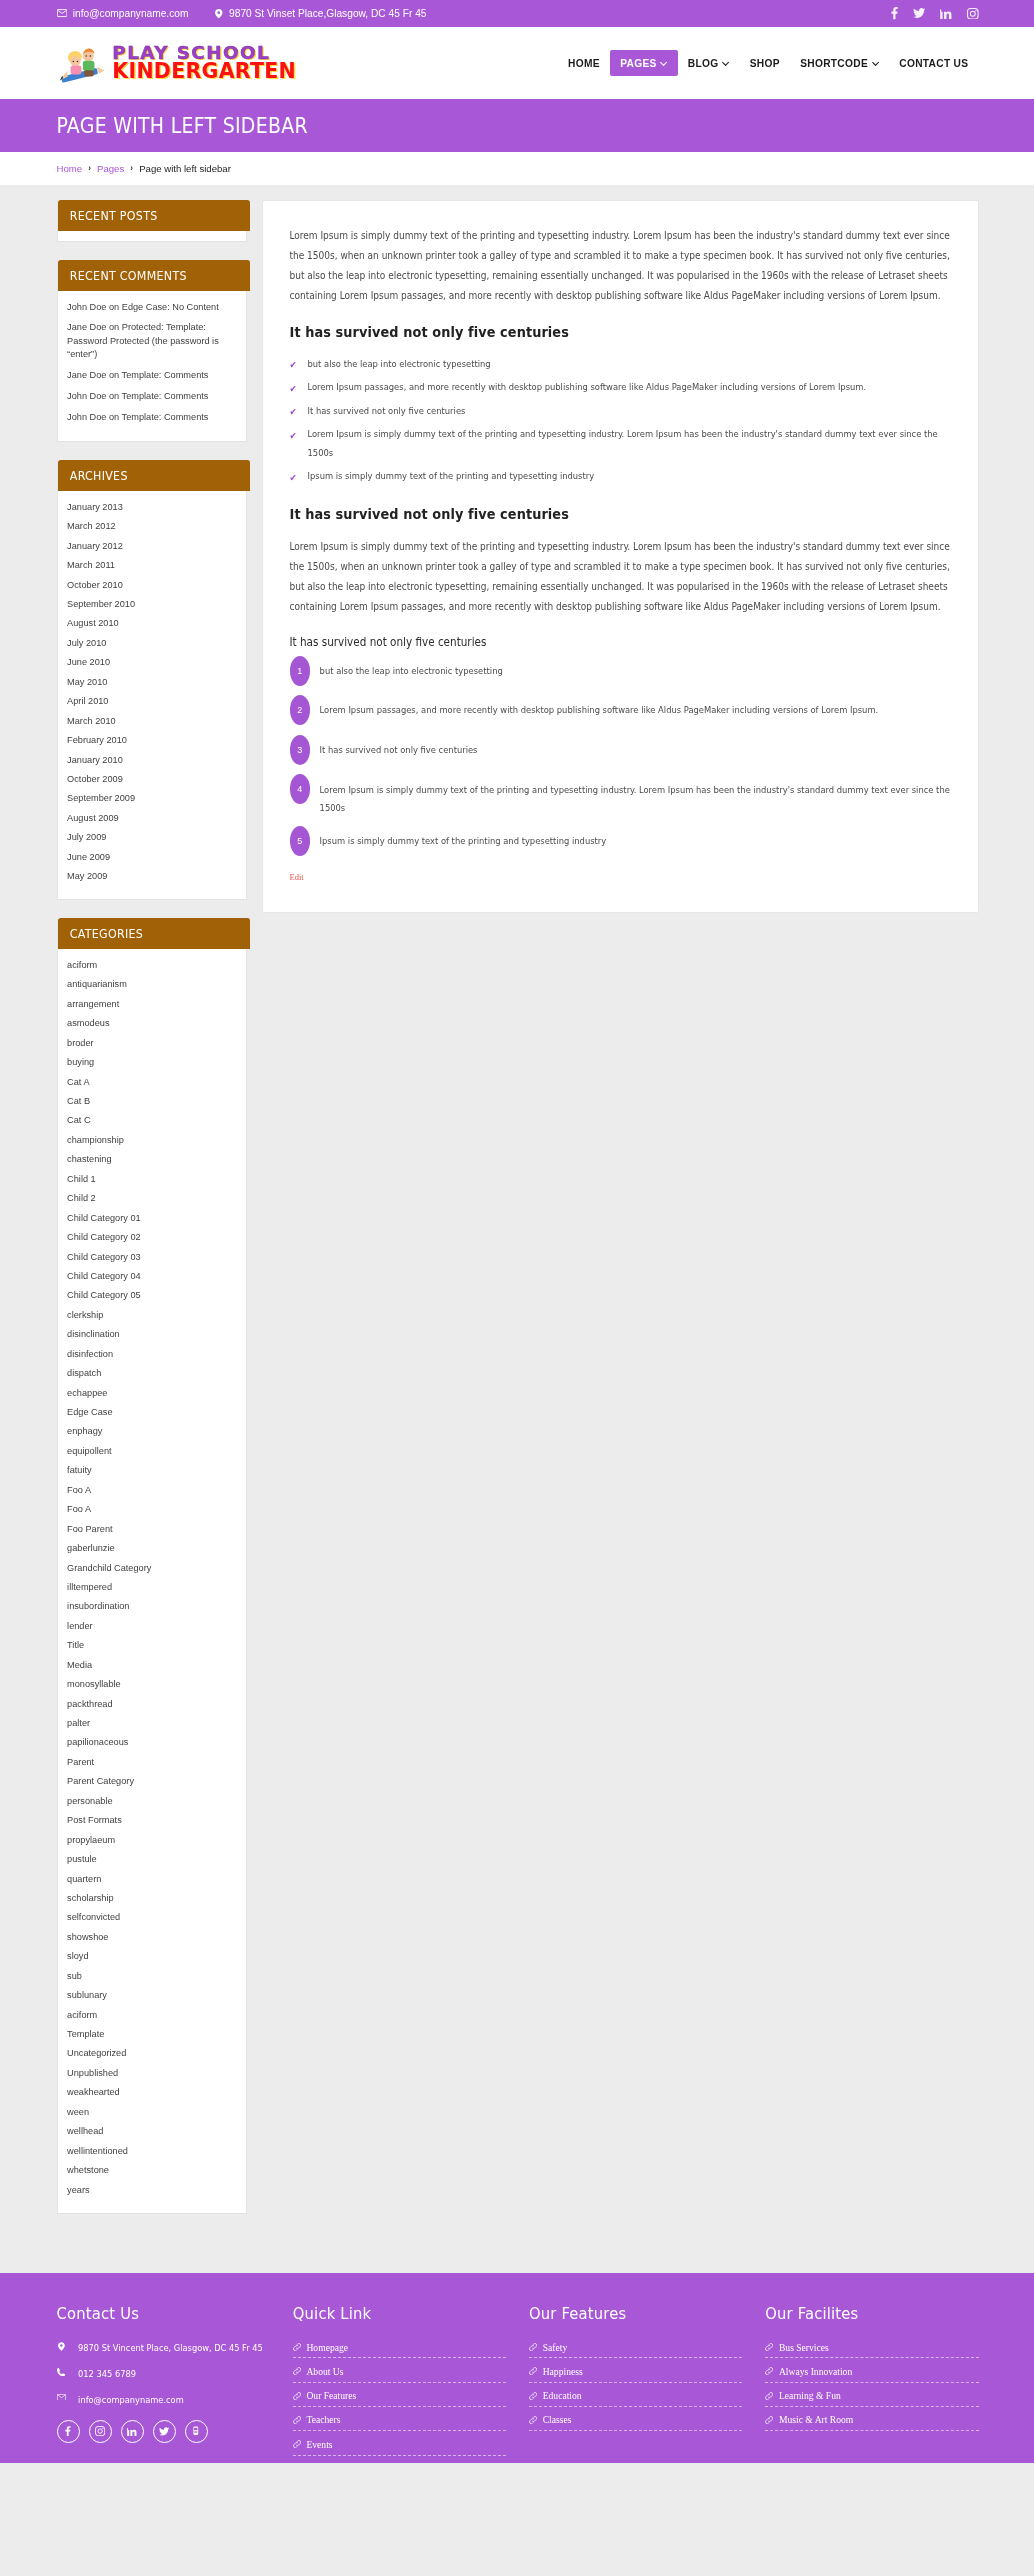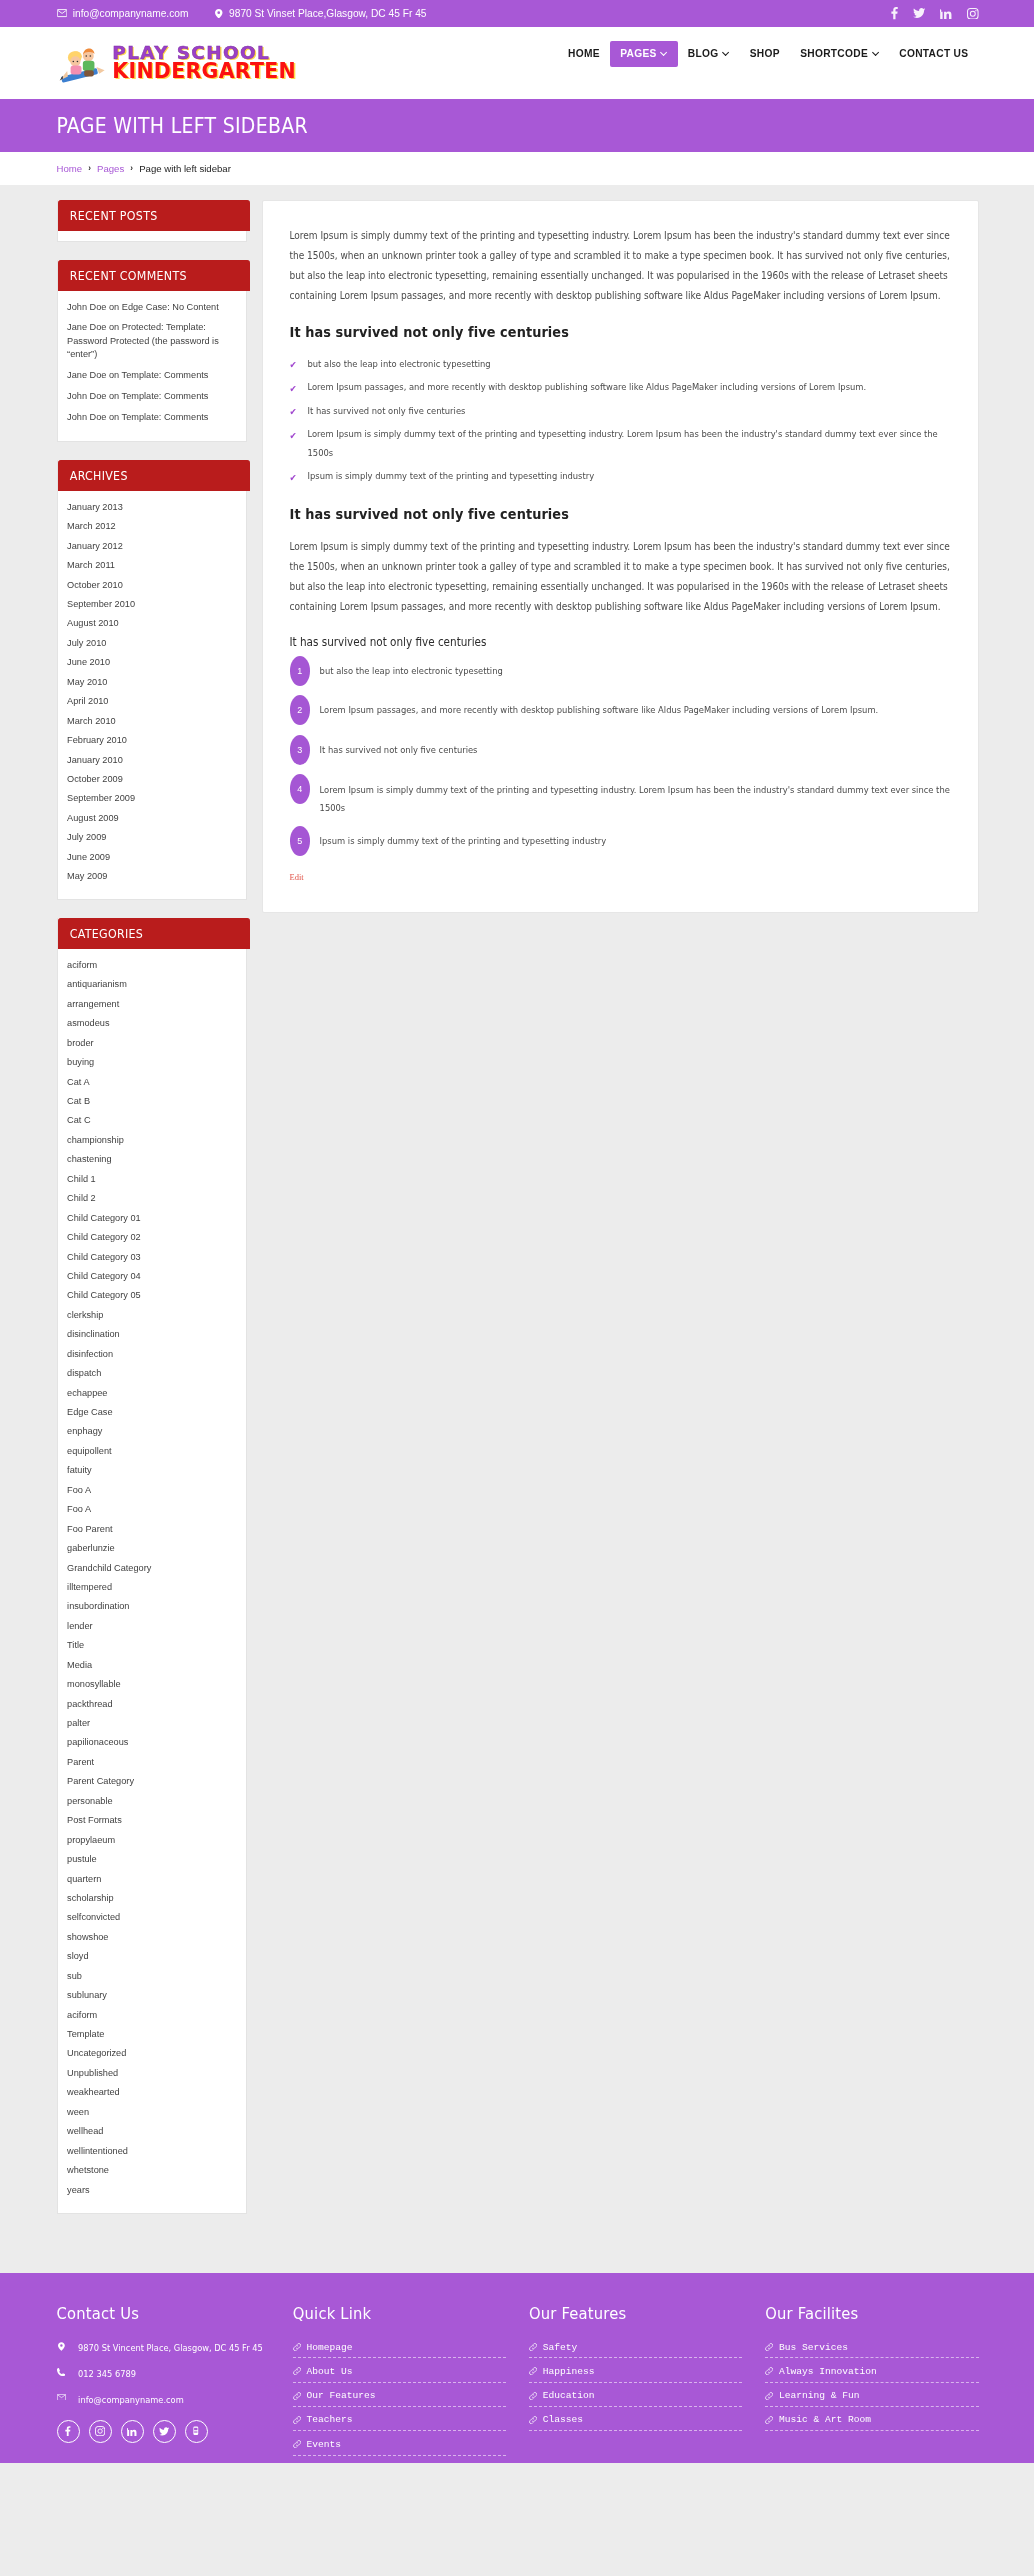--- a/index.html
+++ b/index.html
@@ -39,21 +39,21 @@
   .header {
     background: #fff;
     height: 72px;
     display: flex;
     align-items: center;
   }
   .header-inner {
     width: 922px;
     margin: 0 auto;
     display: flex;
-    align-items: flex-start;
+    align-items: center;
     justify-content: space-between;
   }
   .logo { display: flex; align-items: center; gap: 6.8px; }
   .logo-mark { width: 49px; height: 45px; position: relative; flex: none; }
   .logo-text { line-height: .96; }
   .logo-l1 {
     font-family: "DejaVu Sans", sans-serif;
     font-weight: bold;
     font-size: 18.4px;
     letter-spacing: 1.4px;
@@ -123,21 +123,21 @@
   
   .widget {
     background: #fff;
     border: 0.7px solid #e3e3e3;
     border-top: 0;
     margin-bottom: 18px;
     position: relative;
     padding-bottom: 9.6px;
   }
   .widget-title {
-    background: #b91c1c;
+    background: #a16207;
     color: #fff;
     font-size: 12.3px;
     font-weight: normal;
     letter-spacing: 0.3px;
     padding: 9px 12.3px 8.2px;
     margin: 0 -4.1px 0 0;
     border-radius: 2.7px 2.7px 0 0;
     position: relative;
     left: 0;
     width: calc(100% + 4.1px);
@@ -245,21 +245,21 @@
     display: flex; align-items: center; justify-content: center;
   }
   .flinks li {
     border-bottom: 0.7px dashed rgba(255,255,255,.55);
     padding: 0 0 4.8px;
     margin-bottom: 7.5px;
   }
   .flinks li a {
     display: flex; align-items: center; gap: 5.5px;
     font-size: 9.6px;
-    font-family: Liberation Mono, monospace;
+    font-family: Liberation Serif, serif;
   }
   svg { display: block; }
 </style>
 </head>
 <body>
 
 <div class="topbar">
   <div class="topbar-inner">
     <div class="tb-item">
       <span class="ic">

